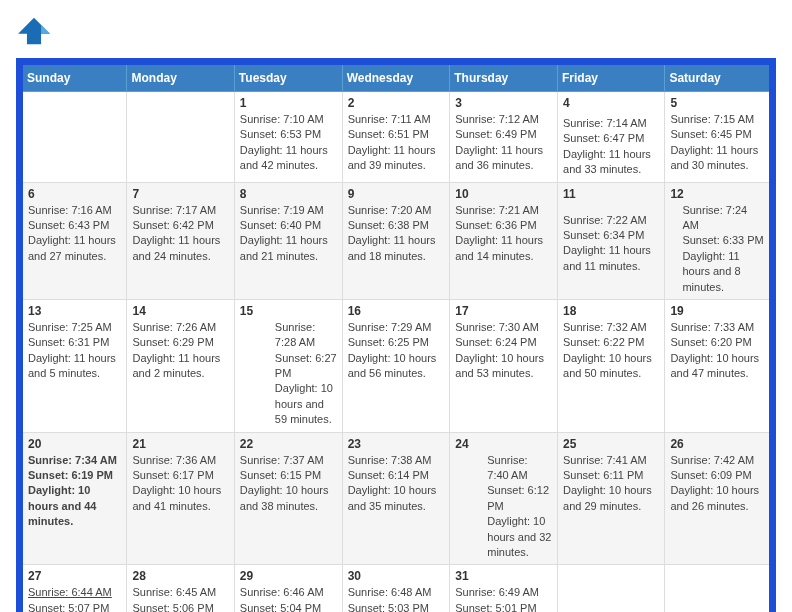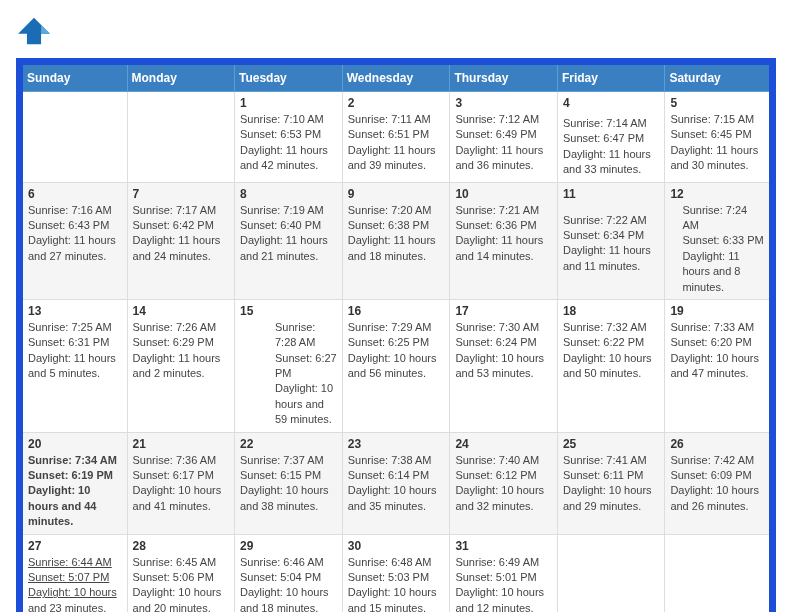--- a/index.html
+++ b/index.html
@@ -264,21 +264,21 @@
 Daylight: 10 hours and 38 minutes.</div>
         </td>
         <td>
           <span class="day-number">23</span>
           <div class="day-info" style="white-space: pre-line;">Sunrise: 7:38 AM
 Sunset: 6:14 PM
 Daylight: 10 hours and 35 minutes.</div>
         </td>
         <td>
           <span class="day-number">24</span>
-          <div class="day-info" style="white-space: pre-line;">Sunrise: 7:40 AM
+          <div class="day-info" style="white-space: pre-line; margin-left: 32px;">Sunrise: 7:40 AM
 Sunset: 6:12 PM
 Daylight: 10 hours and 32 minutes.</div>
         </td>
         <td>
           <span class="day-number">25</span>
           <div class="day-info" style="white-space: pre-line;">Sunrise: 7:41 AM
 Sunset: 6:11 PM
 Daylight: 10 hours and 29 minutes.</div>
         </td>
         <td>

